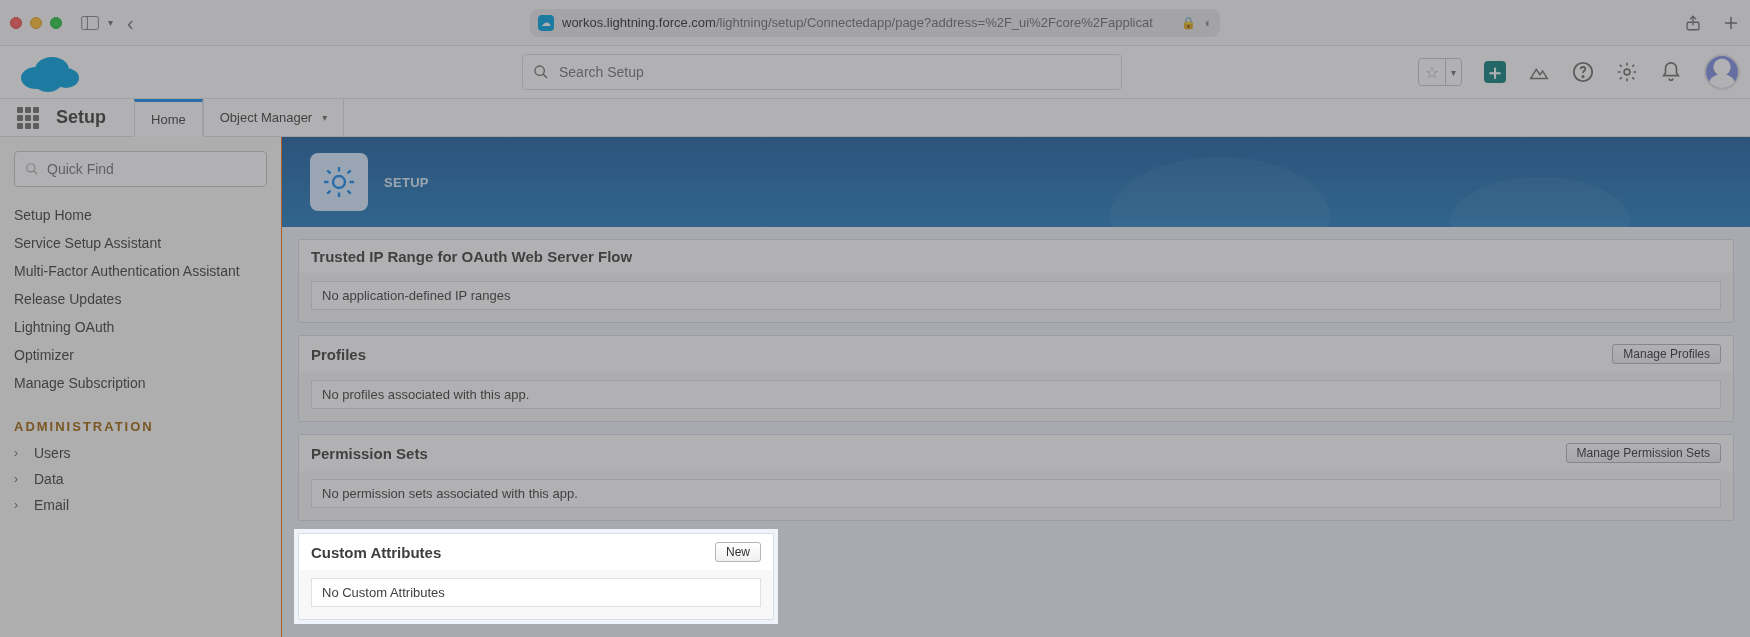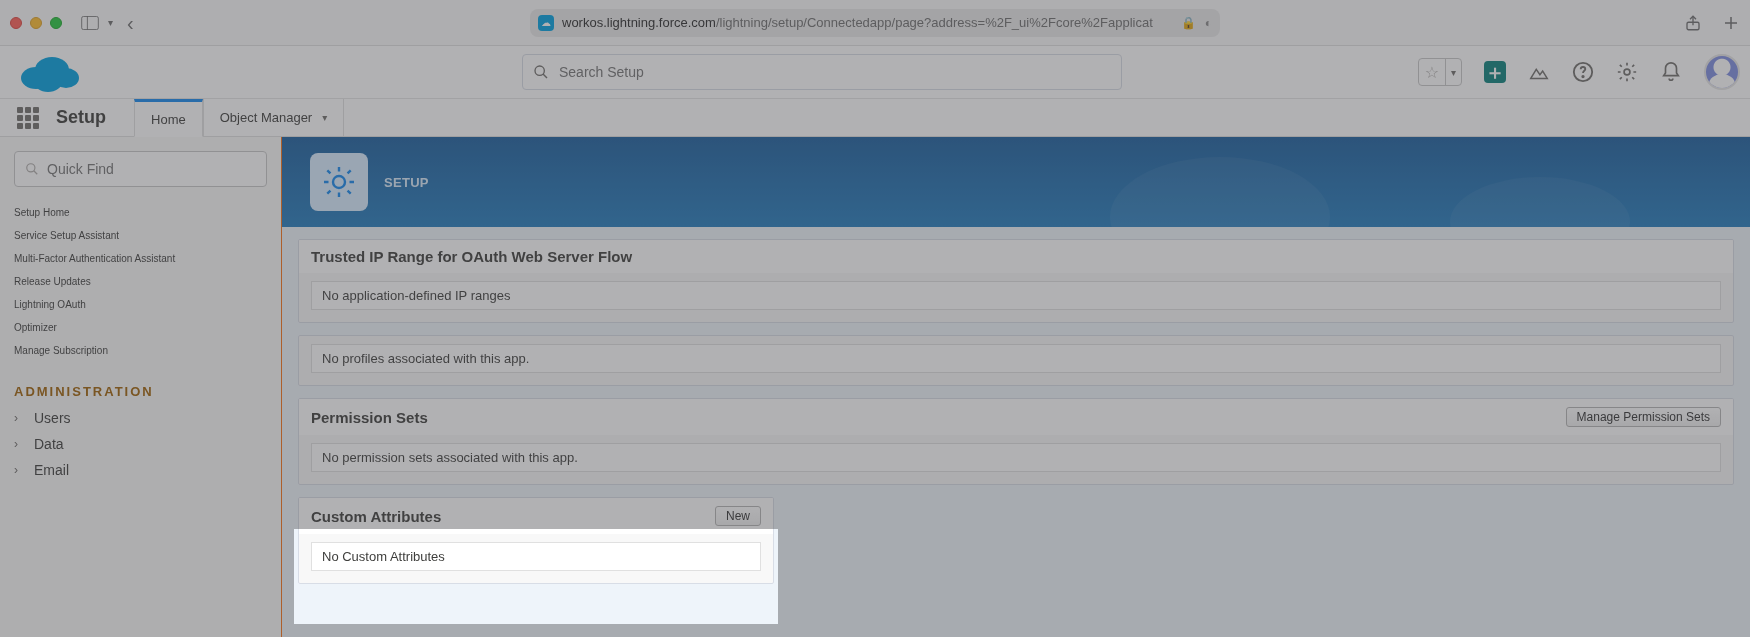--- a/index.html
+++ b/index.html
@@ -109,21 +109,21 @@
     .nav-tab { display:flex; align-items:center; padding: 0 16px; font-size:13px; color:#3e3e3c; border-left:1px solid #e0e0e0; border-right:1px solid #e0e0e0;}
     .nav-tab.active { border-top: 3px solid #1589ee; background:#fff; margin-bottom:-1px; border-bottom:1px solid #fff;}
     .nav-tab .chev { font-size:10px; margin-left:10px; color:#706e6b;}
 
     
     .body-wrap { display:flex; height: calc(637px - 46px - 53px - 38px); }
     .left-panel { width: 282px; background:#fafaf9; border-right: 1px solid #f97316; padding: 14px; overflow:hidden;}
     .qf-wrap { border:1px solid #c9c9c9; border-radius:4px; height:36px; display:flex; align-items:center; padding:0 10px; background:#fff; margin-bottom:14px;}
     .qf-wrap .search-ico{ color:#b0adab; margin-right:8px;}
     .qf-wrap input{ border:none; outline:none; flex:1; font-size:14px; color:#3e3e3c; background:transparent;}
-    .side-link { display:block; font-size:10px; color:#3e3e3c; padding:6px 0; cursor:pointer;}
+    .side-link { display:block; font-size:14px; color:#3e3e3c; padding:6px 0; cursor:pointer;}
     .side-section { font-size:13px; color:#a16207; font-weight:700; letter-spacing:2px; margin-top:22px; margin-bottom:6px;}
     .tree-item { display:flex; align-items:center; font-size:14px; color:#3e3e3c; padding:5px 0;}
     .tree-item .chev{ color:#706e6b; font-size:12px; width:16px; display:inline-block;}
     .tree-item .lbl{ margin-left:4px;}
 
     
     .main-panel { flex:1; position:relative; overflow:hidden; background:#f3f2f2;}
     .blue-banner {
       height: 90px;
       background: linear-gradient(180deg, #1b5f9e 0%, #247cbd 100%);
@@ -358,20 +358,24 @@
       <div class="sections-inner">
 
         <div class="section-box">
           <div class="section-header">
             <h3>Trusted IP Range for OAuth Web Server Flow</h3>
           </div>
           <div class="section-body">No application-defined IP ranges</div>
         </div>
 
         <div class="section-box">
+          <div class="section-header">
+            <h3>Profiles</h3>
+            <button class="sf-btn">Manage Profiles</button>
+          </div>
           <div class="section-body">No profiles associated with this app.</div>
         </div>
 
         <div class="section-box">
           <div class="section-header">
             <h3>Permission Sets</h3>
             <button class="sf-btn">Manage Permission Sets</button>
           </div>
           <div class="section-body">No permission sets associated with this app.</div>
         </div>

